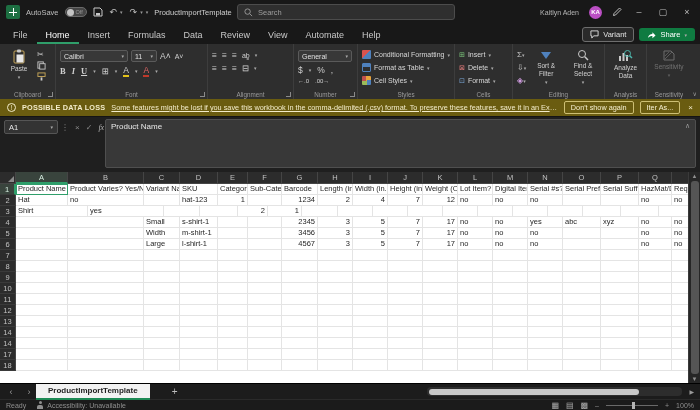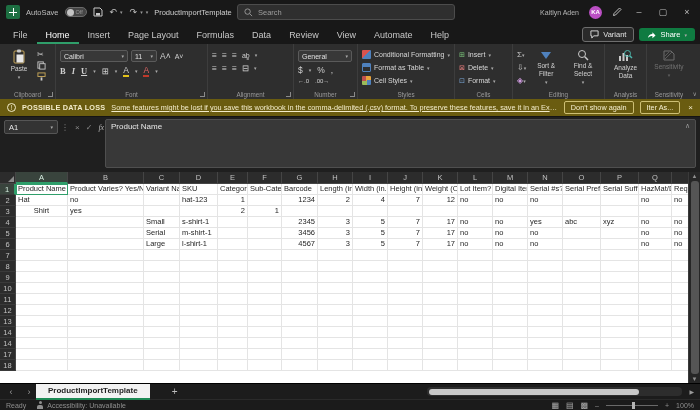--- a/index.html
+++ b/index.html
@@ -145,21 +145,20 @@
     <span class="winbtn">▢</span>
     <span class="winbtn">×</span>
   </div>
 </div>
 
 <div id="tabsrow">
   <span id="ribbontabs" style="display:flex">
       <span class="rtab">File</span>
       <span class="rtab active">Home</span>
       <span class="rtab">Insert</span>
-      <span class="rtab">Page Layout</span>
       <span class="rtab">Formulas</span>
       <span class="rtab">Data</span>
       <span class="rtab">Review</span>
       <span class="rtab">View</span>
       <span class="rtab">Automate</span>
       <span class="rtab">Help</span>
     </span>
   <div class="tabs-right">
     <span class="btn-comments">
       <svg width="9" height="9" viewBox="0 0 10 10">
@@ -453,21 +452,21 @@
       <div class="gcell dc" style="width: 35px;">no</div>
       <div class="gcell dc" style="width: 35px;">no</div>
       <div class="gcell dc" style="width: 35px;">no</div>
       <div class="gcell dc" style="width: 38px;"></div>
       <div class="gcell dc" style="width: 38px;"></div>
       <div class="gcell dc" style="width: 33px;">no</div>
       <div class="gcell dc" style="width: 40px;">no</div>
     </div>
     <div class="grow">
       <div class="gcell rh">3</div>
-      <div class="gcell dc" style="width: 52px; text-align: center;">Shirt</div>
+      <div class="gcell dc" style="width: 72px;">Shirt</div>
       <div class="gcell dc" style="width: 76px;">yes</div>
       <div class="gcell dc" style="width: 36px;"></div>
       <div class="gcell dc" style="width: 38px;"></div>
       <div class="gcell dc num" style="width: 30px;">2</div>
       <div class="gcell dc num" style="width: 34px;">1</div>
       <div class="gcell dc" style="width: 36px;"></div>
       <div class="gcell dc" style="width: 35px;"></div>
       <div class="gcell dc" style="width: 35px;"></div>
       <div class="gcell dc" style="width: 35px;"></div>
       <div class="gcell dc" style="width: 35px;"></div>
@@ -497,21 +496,21 @@
       <div class="gcell dc" style="width: 35px;">yes</div>
       <div class="gcell dc" style="width: 38px;">abc</div>
       <div class="gcell dc" style="width: 38px;">xyz</div>
       <div class="gcell dc" style="width: 33px;">no</div>
       <div class="gcell dc" style="width: 40px;">no</div>
     </div>
     <div class="grow">
       <div class="gcell rh">5</div>
       <div class="gcell dc" style="width: 52px;"></div>
       <div class="gcell dc" style="width: 76px;"></div>
-      <div class="gcell dc" style="width: 36px;">Serial</div>
+      <div class="gcell dc" style="width: 36px;">Width</div>
       <div class="gcell dc" style="width: 38px;">m-shirt-1</div>
       <div class="gcell dc" style="width: 30px;"></div>
       <div class="gcell dc" style="width: 34px;"></div>
       <div class="gcell dc num" style="width: 36px;">3456</div>
       <div class="gcell dc num" style="width: 35px;">3</div>
       <div class="gcell dc num" style="width: 35px;">5</div>
       <div class="gcell dc num" style="width: 35px;">7</div>
       <div class="gcell dc num" style="width: 35px;">17</div>
       <div class="gcell dc" style="width: 35px;">no</div>
       <div class="gcell dc" style="width: 35px;">no</div>

